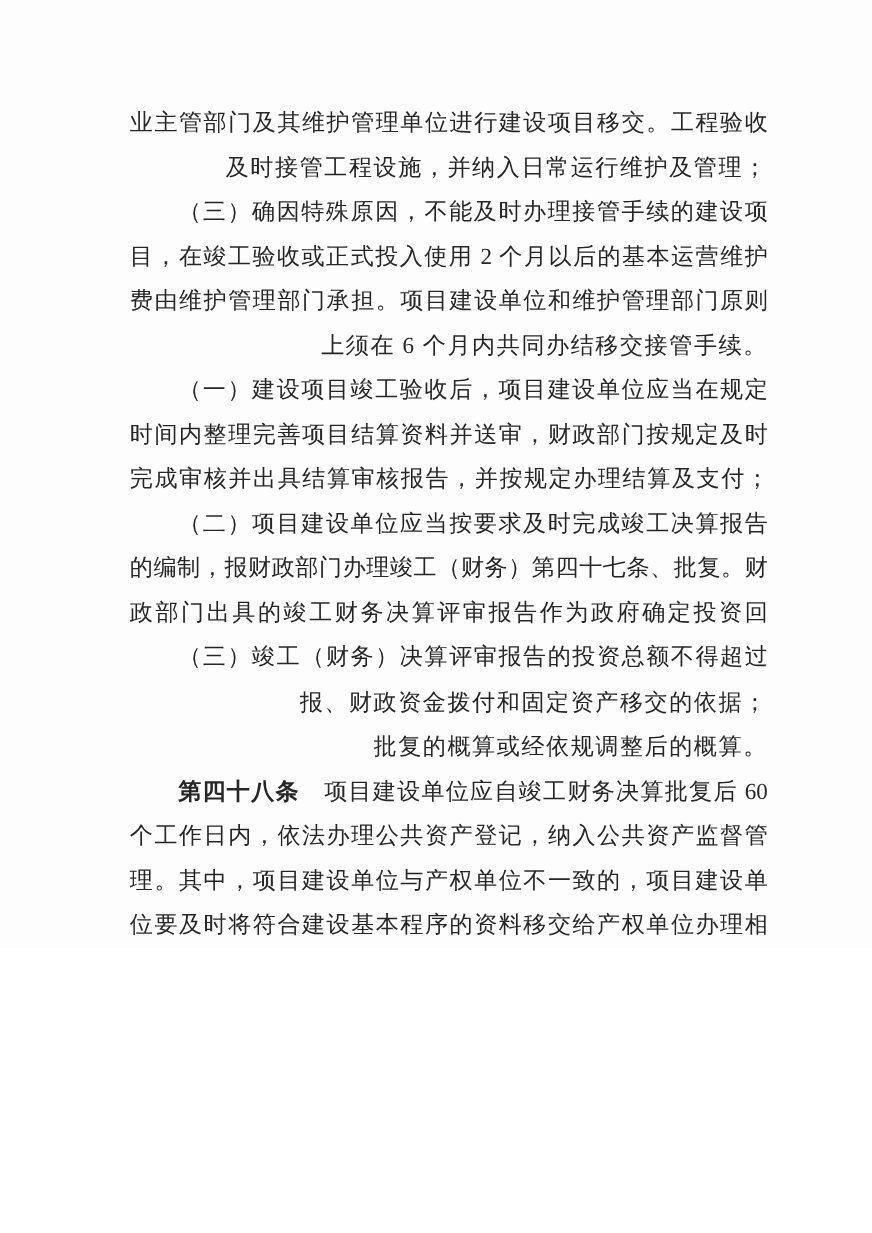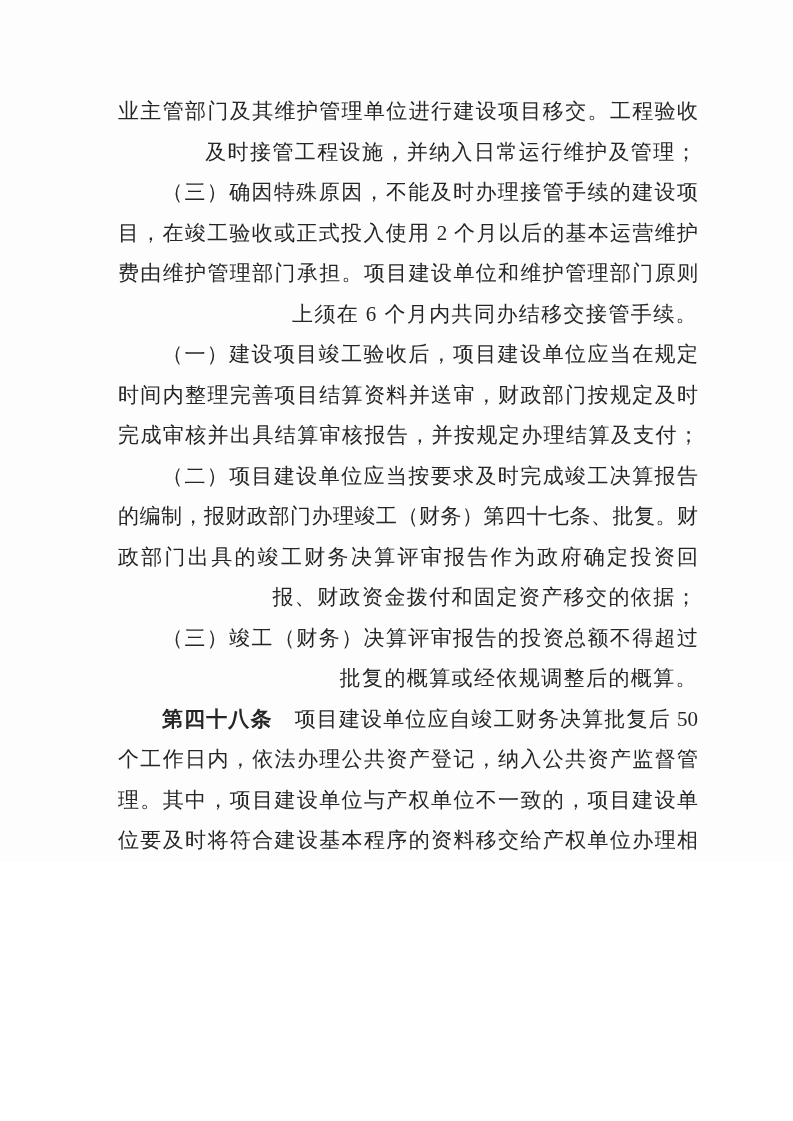--- a/index.html
+++ b/index.html
@@ -72,26 +72,26 @@
     <div class="ln l">上须在 6 个月内共同办结移交接管手续。</div>
 
 
     <div class="ln j ind">（一）建设项目竣工验收后，项目建设单位应当在规定</div>
     <div class="ln j">时间内整理完善项目结算资料并送审，财政部门按规定及时</div>
     <div class="ln l">完成审核并出具结算审核报告，并按规定办理结算及支付；</div>
 
     <div class="ln j ind">（二）项目建设单位应当按要求及时完成竣工决算报告</div>
     <div class="ln j">的编制，报财政部门办理竣工（财务）第四十七条、批复。财</div>
     <div class="ln j">政部门出具的竣工财务决算评审报告作为政府确定投资回</div>
+    <div class="ln j ind">（三）竣工（财务）决算评审报告的投资总额不得超过</div>
+
     <div class="ln l">报、财政资金拨付和固定资产移交的依据；</div>
-
-    <div class="ln j ind">（三）竣工（财务）决算评审报告的投资总额不得超过</div>
     <div class="ln l">批复的概算或经依规调整后的概算。</div>
 
-    <div class="ln j ind"><span class="b">第四十八条</span><span>　项目建设单位应自竣工财务决算批复后 50</span></div>
+    <div class="ln j ind"><span class="b">第四十八条</span><span>　项目建设单位应自竣工财务决算批复后 60</span></div>
 
     <div class="ln j">个工作日内，依法办理公共资产登记，纳入公共资产监督管</div>
     <div class="ln j">理。其中，项目建设单位与产权单位不一致的，项目建设单</div>
     <div class="ln j">位要及时将符合建设基本程序的资料移交给产权单位办理相</div>
     <div class="ln l">关手续。</div>
 
   </div>
 
   <div class="pagenum">– 24 –</div>
 </div>

